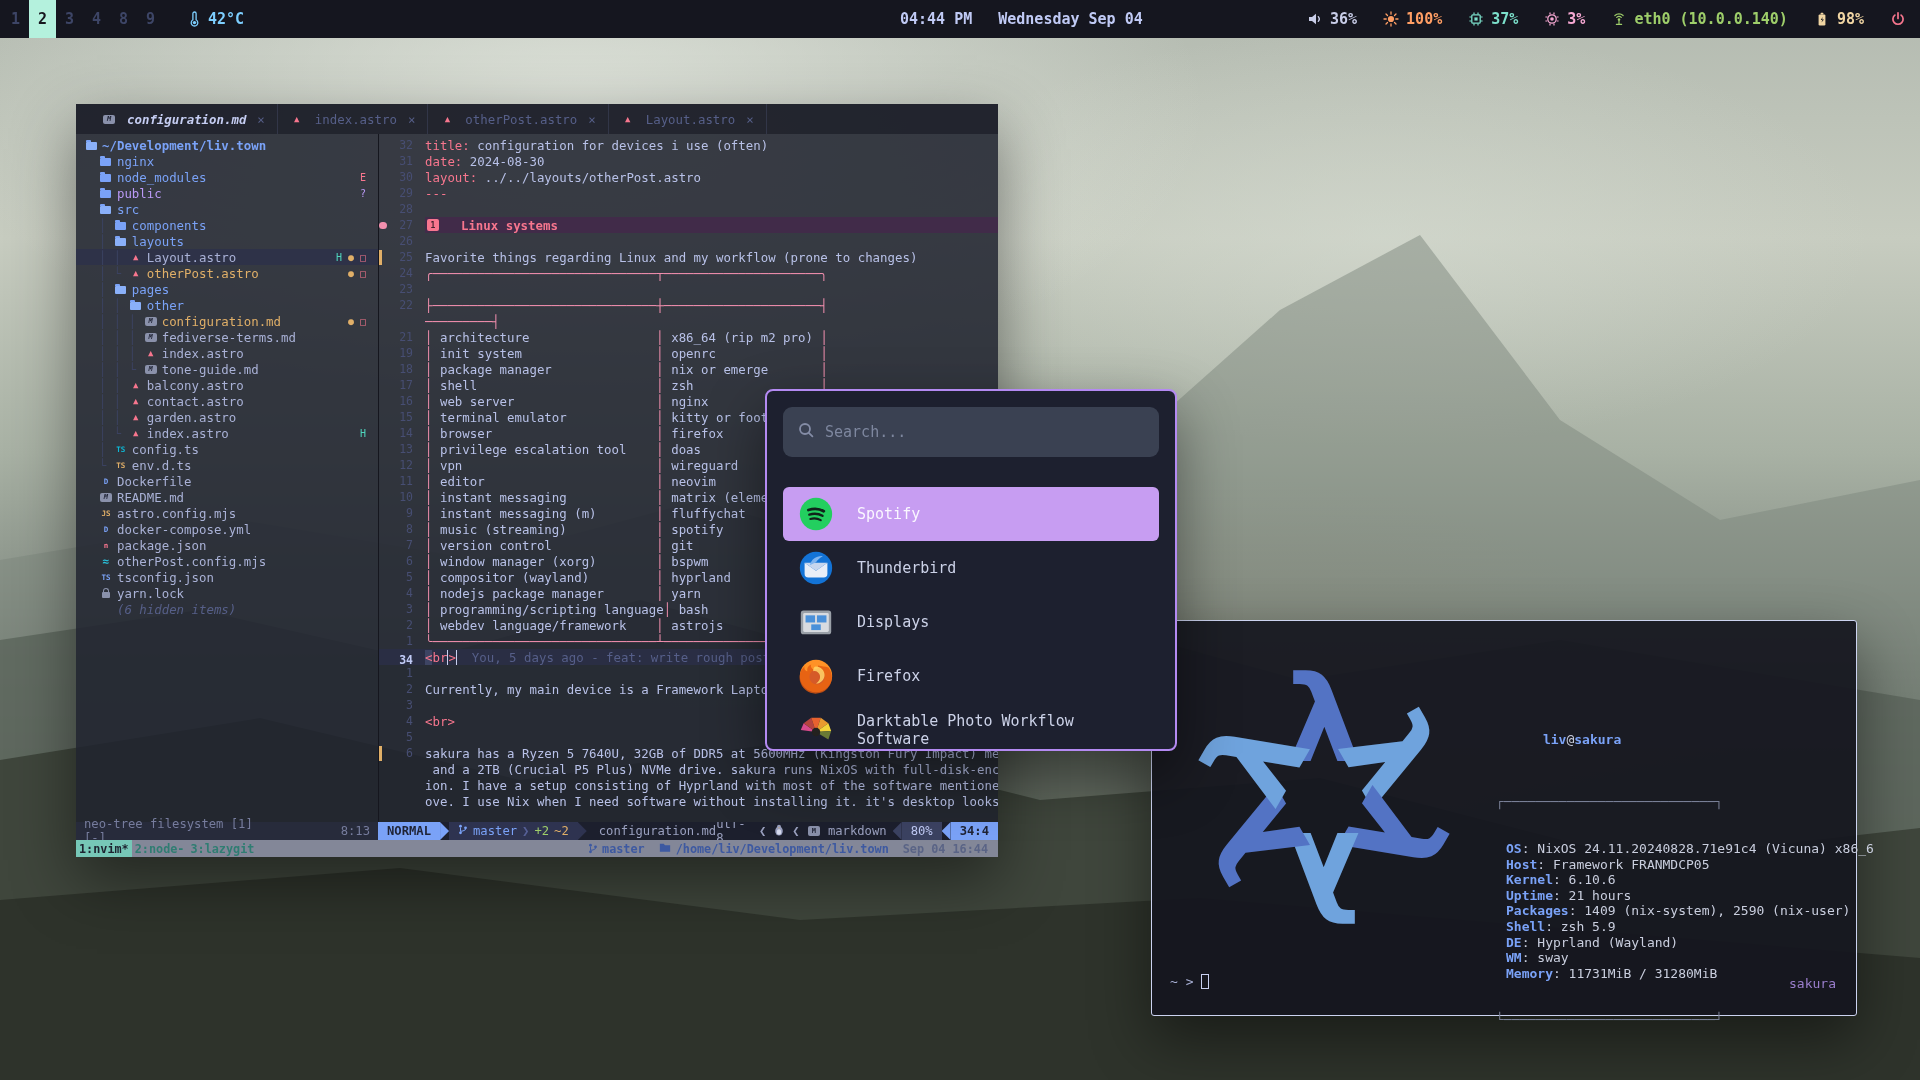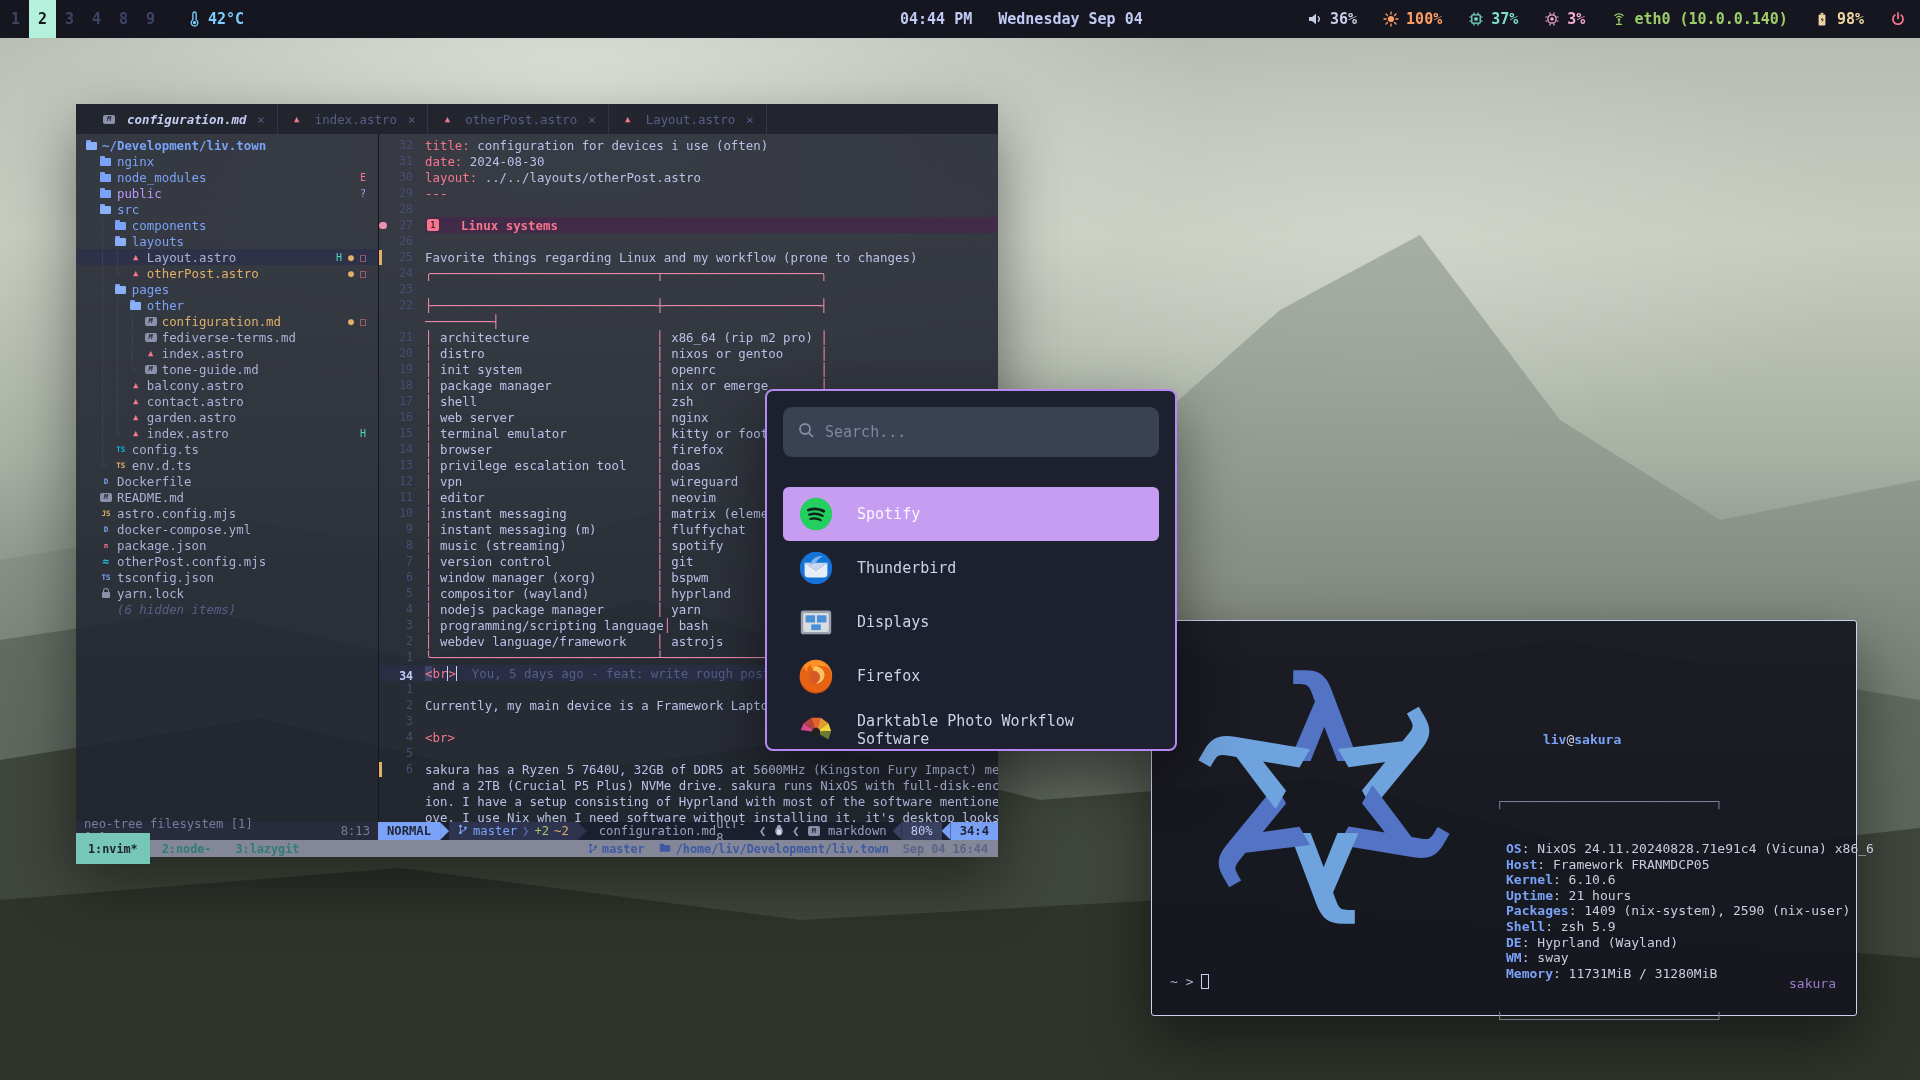--- a/index.html
+++ b/index.html
@@ -98,21 +98,21 @@
   .pl-l { clip-path:polygon(100% 0,0 50%,100% 100%); }
   .sl-file { color:#9aa0bf; margin-left:12px; flex:1; }
   .sl-right { display:flex; align-items:center; gap:8px; color:#9aa0bf; padding-right:6px; }
   .seg-pct { background:#3b4261; color:#c0caf5;text-align:right; }
   .seg-pos { background:#7aa2f7; color:#1f2335; font-weight:bold; }
   .mdchip { width:13px; height:10px; background:#8a91ab; border-radius:2px; color:#1f2335; font-size:7px; font-weight:bold;
             display:inline-flex; align-items:center; justify-content:center; }
 
   .tmuxbar { position:absolute; bottom:0; left:0; right:0; height:17px; background:rgba(148,153,170,.85);
              display:flex; align-items:center; font-size:11.8px; z-index:2; }
-  .tw { padding:0 12px; height:31px; display:flex; align-items:center; color:#2f7d72; font-weight:bold; }
+  .tw { padding:0 3px; height:17px; display:flex; align-items:center; color:#2f7d72; font-weight:bold; }
   .tw.active { background:#76c7b7; color:#1d2330; }
   .tmux-right { margin-left:auto; display:flex; align-items:center; gap:14px; padding-right:10px; color:#3d59a1; font-weight:bold; }
   .tmux-right .date { color:#5a6486; }
   .tmux-right svg { display:block; }
 
   
   .launcher { left:765px; top:389px; width:412px; height:362px; background:#1d202f; border:2px solid #b48af2;
               border-radius:8px; z-index:40; overflow:hidden; font-size:15px; }
   .searchbox { margin:16px; height:50px; background:#3a4152; border-radius:9px; display:flex; align-items:center;
                padding:0 14px; gap:10px; color:#7e879f; }
@@ -304,21 +304,20 @@
         <div class="bline"><span class="bsign"></span><span class="bnum">29</span><span class="btext"><span class="mpink">---</span></span></div>
         <div class="bline"><span class="bsign"></span><span class="bnum">28</span><span class="btext"></span></div>
         <div class="bline"><span class="bsign"><span class="sign-pill"></span></span><span class="bnum">27</span><span class="btext"><span class="h1band"><span class="h1icon">1</span><span>  Linux systems</span></span></span></div>
         <div class="bline"><span class="bsign"></span><span class="bnum">26</span><span class="btext"></span></div>
         <div class="bline"><span class="bsign"><span class="sign-bar"></span></span><span class="bnum">25</span><span class="btext">Favorite things regarding Linux and my workflow (prone to changes)</span></div>
         <div class="bline"><span class="bsign"></span><span class="bnum">24</span><span class="btext"><span class="tborder">╭──────────────────────────────┬─────────────────────╮</span></span></div>
         <div class="bline"><span class="bsign"></span><span class="bnum">23</span></div>
         <div class="bline"><span class="bsign"></span><span class="bnum">22</span><span class="btext"><span class="tborder">├──────────────────────────────┼─────────────────────┤</span></span></div>
         <div class="bline"><span class="bsign"></span><span class="bnum"></span><span class="btext"><span class="tborder">─────────┤</span></span></div>
         <div class="bline"><span class="bsign"></span><span class="bnum">21</span><span class="btext"><span class="tborder">│</span><span> architecture                 </span><span class="tborder">│</span><span> x86_64 (rip m2 pro) </span><span class="tborder">│</span></span></div>
-        <div class="bline"><span class="bsign"></span><span class="bnum">20</span><span class="btext"><span class="tborder">│</span><span> distro                       </span><span class="tborder">│</span><span> nixos or gentoo     </span><span class="tborder">│</span></span></div>
         <div class="bline"><span class="bsign"></span><span class="bnum">19</span><span class="btext"><span class="tborder">│</span><span> init system                  </span><span class="tborder">│</span><span> openrc              </span><span class="tborder">│</span></span></div>
         <div class="bline"><span class="bsign"></span><span class="bnum">18</span><span class="btext"><span class="tborder">│</span><span> package manager              </span><span class="tborder">│</span><span> nix or emerge       </span><span class="tborder">│</span></span></div>
         <div class="bline"><span class="bsign"></span><span class="bnum">17</span><span class="btext"><span class="tborder">│</span><span> shell                        </span><span class="tborder">│</span><span> zsh                 </span><span class="tborder">│</span></span></div>
         <div class="bline"><span class="bsign"></span><span class="bnum">16</span><span class="btext"><span class="tborder">│</span><span> web server                   </span><span class="tborder">│</span><span> nginx               </span><span class="tborder">│</span></span></div>
         <div class="bline"><span class="bsign"></span><span class="bnum">15</span><span class="btext"><span class="tborder">│</span><span> terminal emulator            </span><span class="tborder">│</span><span> kitty or foot       </span><span class="tborder">│</span></span></div>
         <div class="bline"><span class="bsign"></span><span class="bnum">14</span><span class="btext"><span class="tborder">│</span><span> browser                      </span><span class="tborder">│</span><span> firefox             </span><span class="tborder">│</span></span></div>
         <div class="bline"><span class="bsign"></span><span class="bnum">13</span><span class="btext"><span class="tborder">│</span><span> privilege escalation tool    </span><span class="tborder">│</span><span> doas                </span><span class="tborder">│</span></span></div>
         <div class="bline"><span class="bsign"></span><span class="bnum">12</span><span class="btext"><span class="tborder">│</span><span> vpn                          </span><span class="tborder">│</span><span> wireguard           </span><span class="tborder">│</span></span></div>
         <div class="bline"><span class="bsign"></span><span class="bnum">11</span><span class="btext"><span class="tborder">│</span><span> editor                       </span><span class="tborder">│</span><span> neovim              </span><span class="tborder">│</span></span></div>
         <div class="bline"><span class="bsign"></span><span class="bnum">10</span><span class="btext"><span class="tborder">│</span><span> instant messaging            </span><span class="tborder">│</span><span> matrix (element     </span><span class="tborder">│</span></span></div>

